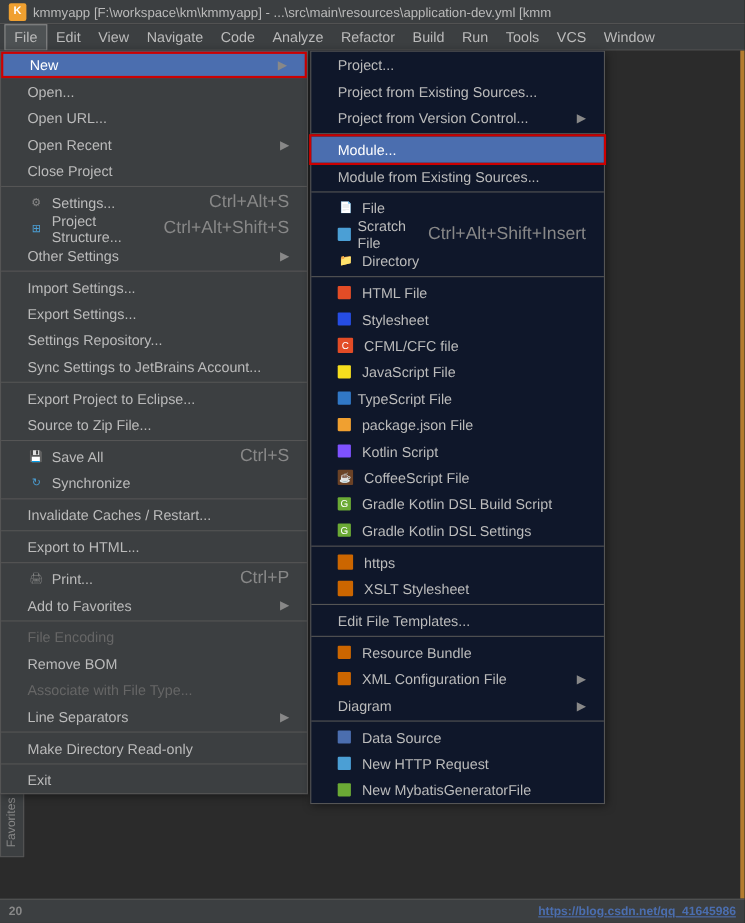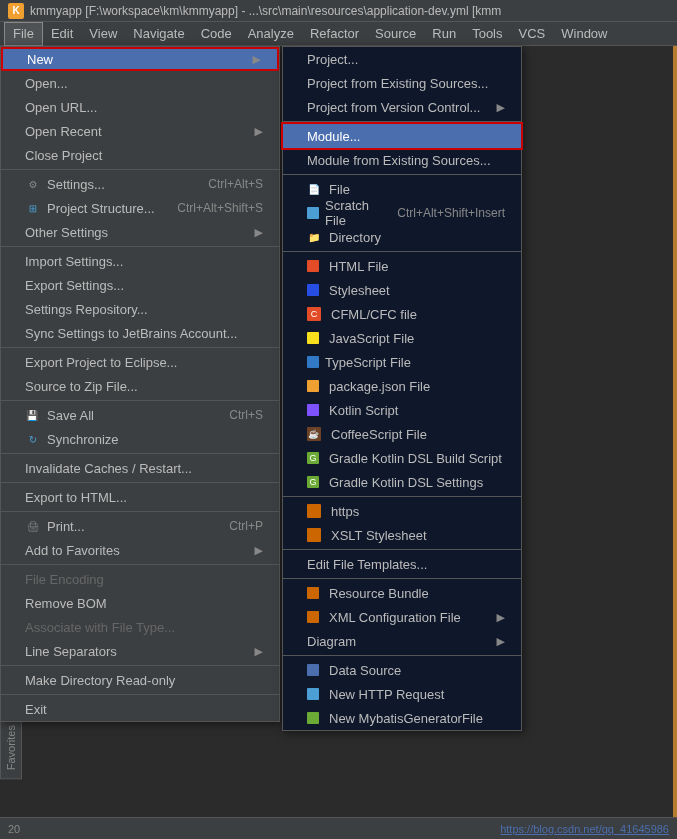--- a/index.html
+++ b/index.html
@@ -101,21 +101,21 @@
       position: relative;
     }
 
     .dropdown-item.disabled {
       color: #666;
       cursor: default;
     }
 
     .dropdown-item .shortcut {
       color: #888;
-      font-size: 12px;
+      font-size: 16px;
       margin-left: 20px;
     }
 
     .dropdown-item .arrow {
       color: #888;
       font-size: 11px;
     }
 
     .dropdown-separator {
       height: 1px;
@@ -164,20 +164,21 @@
       left: 0;
       right: 0;
       height: 22px;
       background: #3c3f41;
       border-top: 1px solid #555;
       display: flex;
       align-items: center;
       padding: 0 8px;
       font-size: 11px;
       color: #888;
+      font-weight: bold;
     }
 
     .status-bar .url {
       margin-left: auto;
       color: #4b6eaf;
       text-decoration: underline;
     }
 
     
     .main-content {
@@ -260,21 +261,21 @@
   <div class="menu-item">
       <span>Code</span>
     </div>
   <div class="menu-item">
       <span>Analyze</span>
     </div>
   <div class="menu-item">
       <span>Refactor</span>
     </div>
   <div class="menu-item">
-      <span>Source</span>
+      <span>Build</span>
     </div>
   <div class="menu-item">
       <span>Run</span>
     </div>
   <div class="menu-item">
       <span>Tools</span>
     </div>
   <div class="menu-item">
       <span>VCS</span>
     </div>

